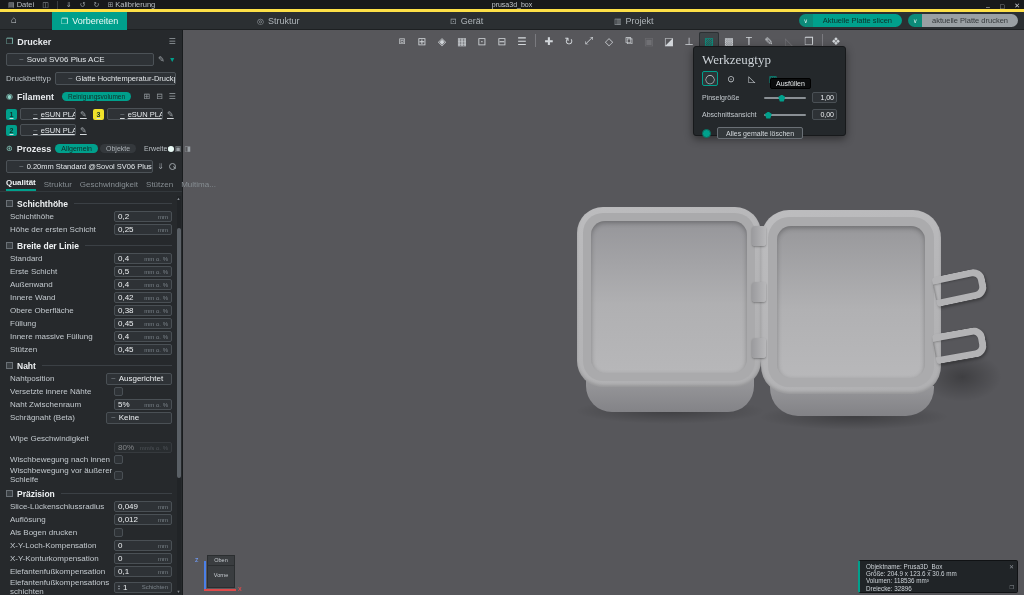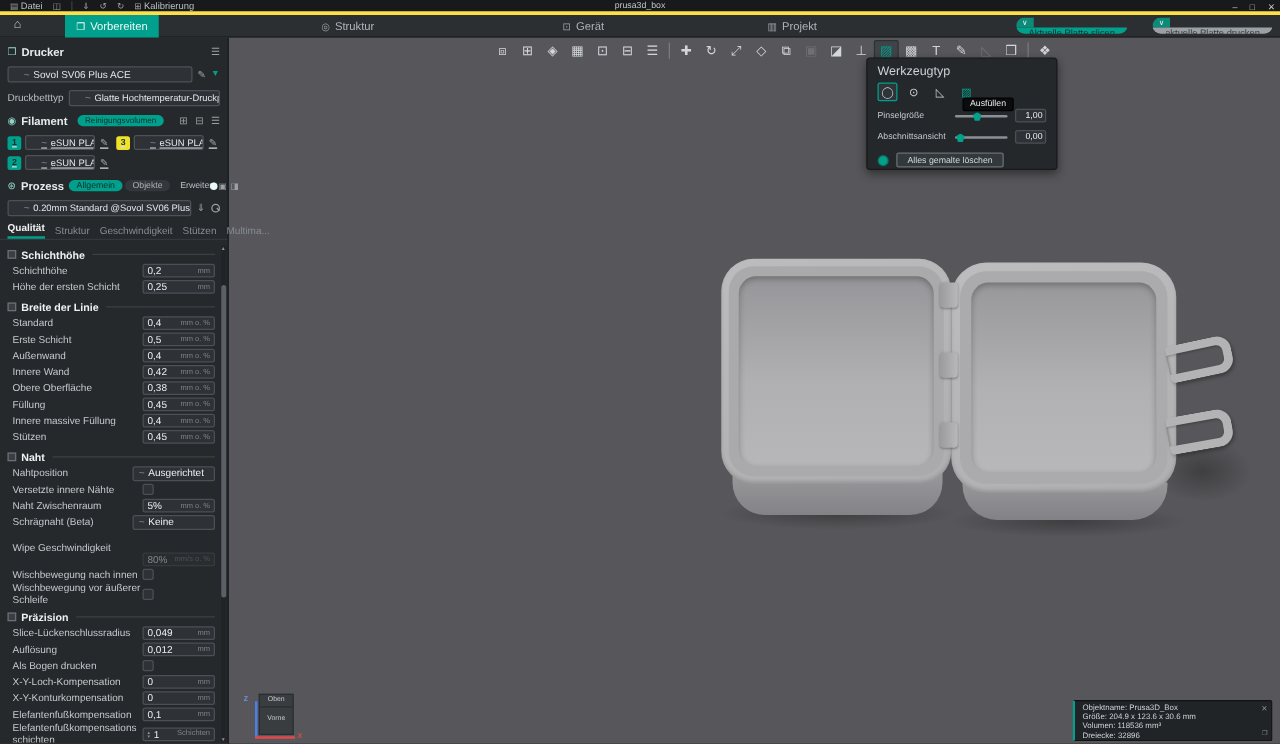--- a/index.html
+++ b/index.html
@@ -23,21 +23,21 @@
   .winbtns span{font-size:7px;color:#c3c8cc;}
 
   
   .tabbar{position:absolute;left:0;top:12px;width:1024px;height:18px;background:var(--bg-tabbar);z-index:19;border-bottom:1px solid #1d2022;}
   .home{position:absolute;left:6px;top:2px;width:16px;height:14px;color:#c6cbcf;font-size:10px;text-align:center;}
   .mtab{position:absolute;top:0;height:18px;display:flex;align-items:center;gap:4px;padding:0 9px;color:#aeb4b9;font-size:9px;}
   .mtab .mt-ico{font-size:8px;color:#9aa0a5;}
   .mtab.active{background:var(--accent);color:#eafaf6;}
   .mtab.active .mt-ico{color:#eafaf6;}
   .mtab-prepare{left:52px;} .mtab-preview{left:248px;} .mtab-device{left:441px;} .mtab-project{left:605px;}
-  .actionbtn{position:absolute;top:2px;height:13px;display:flex;border-radius:7px;overflow:hidden;font-size:7.5px;flex-direction:column;}
+  .actionbtn{position:absolute;top:2px;height:13px;display:flex;border-radius:7px;overflow:hidden;font-size:7.5px;}
   .actionbtn .arrow{width:14px;display:flex;align-items:center;justify-content:center;background:#0c8b79;color:#dff5f0;font-size:6px;}
   .actionbtn .lbl{display:flex;align-items:center;padding:0 10px;}
   .btn-slice{right:122px;}
   .btn-slice .lbl{background:var(--accent);color:#0e2f2a;}
   .btn-print{right:6px;}
   .btn-print .lbl{background:#9aa0a4;color:#35393c;}
 
   
   .sidebar{position:absolute;left:0;top:30px;width:183px;height:565px;background:var(--bg-side);
     border-right:1px solid #191c1e;padding:3px 0 0 0;z-index:10;color:var(--txt);}
@@ -112,21 +112,21 @@
   .vtoolbar{position:absolute;left:392px;top:32px;display:flex;align-items:center;z-index:12;}
   .ticon{width:20px;height:17px;display:flex;align-items:center;justify-content:center;color:#d2d6da;font-size:10.5px;border-radius:2px;}
   .ticon.sep{width:7px;}
   .ticon.sep::after{content:"";width:1px;height:13px;background:#7a7a7f;}
   .ticon.active{background:#3e4447;color:var(--accent);box-shadow:inset 0 0 0 1px #2c3033;}
   .ticon.disabled{color:#85858a;opacity:.55;}
 
   
   .popup{position:absolute;left:693px;top:46px;width:153px;height:90px;background:var(--bg-popup);
     border:1px solid #17191b;border-radius:3px;box-shadow:0 3px 8px rgba(0,0,0,.45);z-index:15;padding:5px 8px;}
-  .pp-title{font-size:10px;color:#ccd2d7;}
+  .pp-title{font-size:13px;color:#ccd2d7;font-family:Liberation Serif, serif;}
   .pp-tools{display:flex;gap:5px;margin-top:3px;}
   .pp-tool{width:16px;height:15px;display:flex;align-items:center;justify-content:center;border:1px solid transparent;
     border-radius:2px;color:#ccd1d5;font-size:9px;}
   .pp-tool.selected{border-color:var(--accent);background:#2d3538;}
   .pp-tool.highlight{color:var(--accent);}
   .pp-row{display:flex;align-items:center;margin-top:6px;}
   .pp-lab{font-size:7px;color:#c3c9ce;width:56px;}
   .track{position:relative;flex:1;height:2px;background:#8a9095;border-radius:1px;margin:0 6px;}
   .thumb{position:absolute;top:-2px;width:7px;height:7px;background:var(--accent);
     clip-path:polygon(50% 0,100% 35%,78% 100%,22% 100%,0 35%);}

